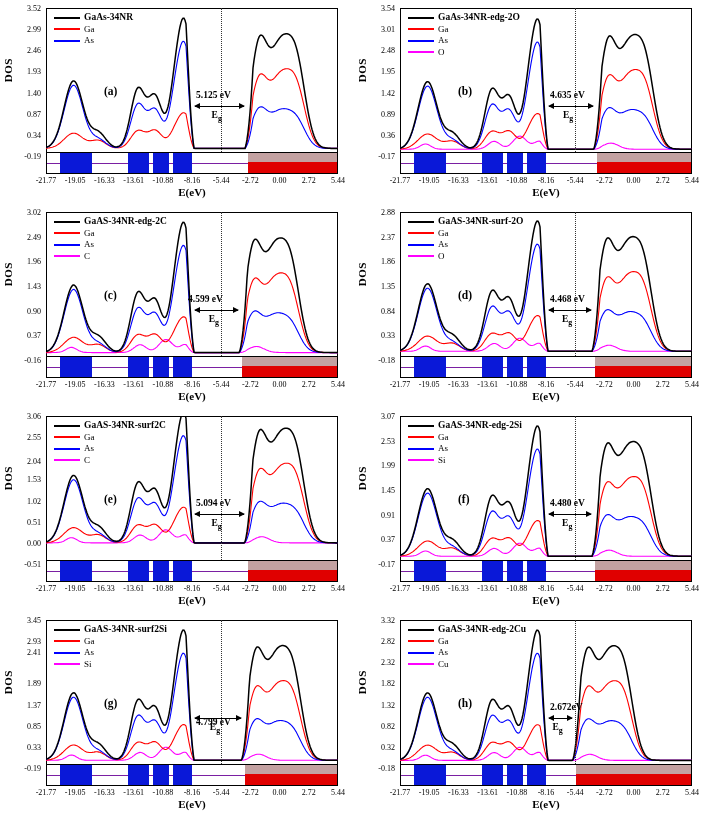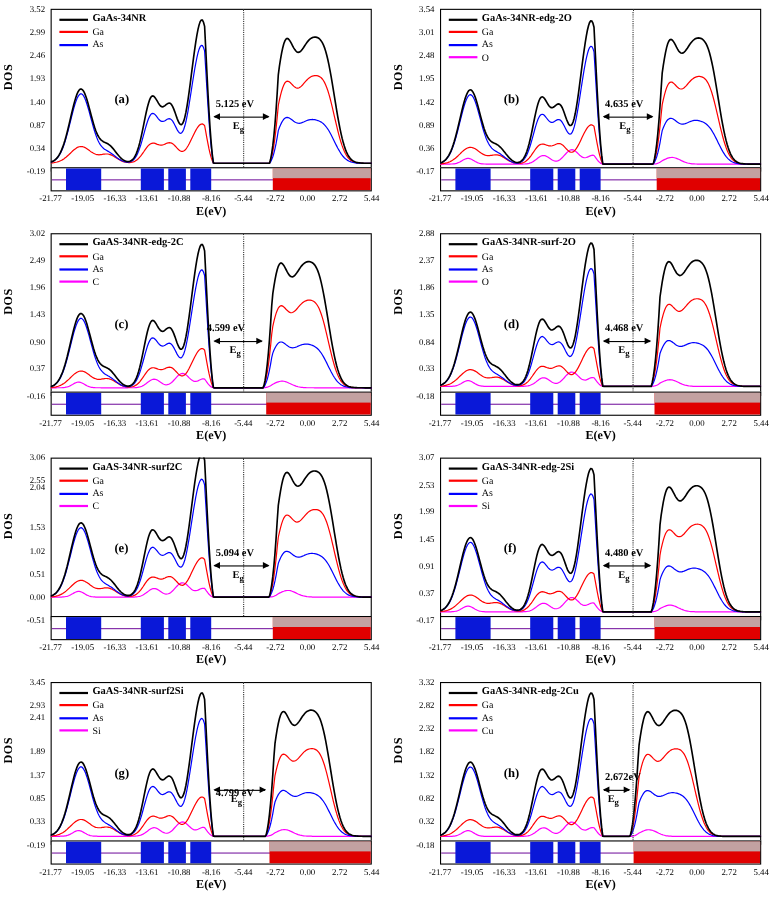--- a/index.html
+++ b/index.html
@@ -302,21 +302,21 @@
       <div class="xlabel">E(eV)</div>
     </div>
     <div class="panel">
       <div class="ylabel">DOS</div>
       <div class="yticks">
         <span style="top: 156px;">-0.51</span>
         <span style="top: 134.857px;">0.00</span>
         <span style="top: 113.714px;">0.51</span>
         <span style="top: 92.5714px;">1.02</span>
         <span style="top: 71.4286px;">1.53</span>
-        <span style="top: 35px;">2.04</span>
+        <span style="top: 53px;">2.04</span>
         <span style="top: 29.1429px;">2.55</span>
         <span style="top: 8px;">3.06</span>
       </div>
       <div class="plotwrap">
         <div class="frame"></div>
         <svg width="292" height="148" viewBox="0 0 292 148" style="position: absolute; left: 0px; top: 0px;">
           <path d="M0.0,126.9 L1.0,126.9 L2.0,126.9 L3.0,126.9 L4.0,126.9 L5.0,126.9 L6.0,126.9 L7.0,126.8 L8.0,126.8 L9.0,126.8 L10.0,126.8 L11.0,126.7 L12.0,126.6 L13.0,126.5 L14.0,126.3 L15.0,126.1 L16.0,125.8 L17.0,125.4 L18.0,124.9 L19.0,124.3 L20.0,123.8 L21.0,123.2 L22.0,122.6 L23.0,122.2 L24.0,121.8 L25.0,121.7 L26.0,121.7 L27.0,121.9 L28.0,122.2 L29.0,122.7 L30.0,123.2 L31.0,123.8 L32.0,124.4 L33.0,125.0 L34.0,125.4 L35.0,125.8 L36.0,126.1 L37.0,126.4 L38.0,126.5 L39.0,126.7 L40.0,126.7 L41.0,126.8 L42.0,126.8 L43.0,126.8 L44.0,126.8 L45.0,126.9 L46.0,126.9 L47.0,126.9 L48.0,126.9 L49.0,126.9 L50.0,126.9 L51.0,126.9 L52.0,126.9 L53.0,126.9 L54.0,126.9 L55.0,126.9 L56.0,126.9 L57.0,126.9 L58.0,126.9 L59.0,126.9 L60.0,126.9 L61.0,126.9 L62.0,126.9 L63.0,126.9 L64.0,126.9 L65.0,126.9 L66.0,126.9 L67.0,126.9 L68.0,126.9 L69.0,126.9 L70.0,126.9 L71.0,126.9 L72.0,126.8 L73.0,126.8 L74.0,126.8 L75.0,126.8 L76.0,126.8 L77.0,126.7 L78.0,126.6 L79.0,126.5 L80.0,126.3 L81.0,126.1 L82.0,125.8 L83.0,125.4 L84.0,124.9 L85.0,124.3 L86.0,123.6 L87.0,122.9 L88.0,122.1 L89.0,121.4 L90.0,120.6 L91.0,120.0 L92.0,119.5 L93.0,119.1 L94.0,119.0 L95.0,119.1 L96.0,119.4 L97.0,119.8 L98.0,120.4 L99.0,121.1 L100.0,121.8 L101.0,122.5 L102.0,123.1 L103.0,123.6 L104.0,123.9 L105.0,124.1 L106.0,124.0 L107.0,123.8 L108.0,123.4 L109.0,122.8 L110.0,122.0 L111.0,121.1 L112.0,120.0 L113.0,118.9 L114.0,117.8 L115.0,116.7 L116.0,115.7 L117.0,114.9 L118.0,114.3 L119.0,113.9 L120.0,113.8 L121.0,114.0 L122.0,114.4 L123.0,115.0 L124.0,115.8 L125.0,116.8 L126.0,117.8 L127.0,118.7 L128.0,119.6 L129.0,120.3 L130.0,120.8 L131.0,121.0 L132.0,121.0 L133.0,120.8 L134.0,120.5 L135.0,120.0 L136.0,119.5 L137.0,119.1 L138.0,118.8 L139.0,118.8 L140.0,118.9 L141.0,120.2 L142.0,121.7 L143.0,123.0 L144.0,124.2 L145.0,125.2 L146.0,126.0 L147.0,126.5 L148.0,126.8 L149.0,126.9 L150.0,126.9 L151.0,126.9 L152.0,126.9 L153.0,126.9 L154.0,126.9 L155.0,126.9 L156.0,126.9 L157.0,126.9 L158.0,126.9 L159.0,126.9 L160.0,126.9 L161.0,126.9 L162.0,126.9 L163.0,126.9 L164.0,126.9 L165.0,126.9 L166.0,126.9 L167.0,126.9 L168.0,126.9 L169.0,126.9 L170.0,126.9 L171.0,126.9 L172.0,126.9 L173.0,126.9 L174.0,126.9 L175.0,126.9 L176.0,126.9 L177.0,126.9 L178.0,126.9 L179.0,126.9 L180.0,126.9 L181.0,126.9 L182.0,126.9 L183.0,126.9 L184.0,126.9 L185.0,126.9 L186.0,126.9 L187.0,126.9 L188.0,126.9 L189.0,126.9 L190.0,126.9 L191.0,126.9 L192.0,126.9 L193.0,126.9 L194.0,126.9 L195.0,126.9 L196.0,126.9 L197.0,126.9 L198.0,126.9 L199.0,126.8 L200.0,126.7 L201.0,126.6 L202.0,126.4 L203.0,126.1 L204.0,125.6 L205.0,125.1 L206.0,124.4 L207.0,123.7 L208.0,123.2 L209.0,122.8 L210.0,122.3 L211.0,121.8 L212.0,121.5 L213.0,121.1 L214.0,120.9 L215.0,120.8 L216.0,120.8 L217.0,120.8 L218.0,121.0 L219.0,121.3 L220.0,121.7 L221.0,122.1 L222.0,122.5 L223.0,123.0 L224.0,123.5 L225.0,124.0 L226.0,124.4 L227.0,124.8 L228.0,125.2 L229.0,125.5 L230.0,125.8 L231.0,126.0 L232.0,126.2 L233.0,126.4 L234.0,126.5 L235.0,126.6 L236.0,126.7 L237.0,126.7 L238.0,126.8 L239.0,126.8 L240.0,126.8 L241.0,126.8 L242.0,126.8 L243.0,126.8 L244.0,126.9 L245.0,126.9 L246.0,126.9 L247.0,126.9 L248.0,126.9 L249.0,126.9 L250.0,126.9 L251.0,126.9 L252.0,126.9 L253.0,126.9 L254.0,126.9 L255.0,126.9 L256.0,126.9 L257.0,126.9 L258.0,126.9 L259.0,126.9 L260.0,126.9 L261.0,126.9 L262.0,126.9 L263.0,126.9 L264.0,126.9 L265.0,126.9 L266.0,126.9 L267.0,126.9 L268.0,126.9 L269.0,126.9 L270.0,126.9 L271.0,126.9 L272.0,126.9 L273.0,126.9 L274.0,126.9 L275.0,126.9 L276.0,126.9 L277.0,126.9 L278.0,126.9 L279.0,126.9 L280.0,126.9 L281.0,126.9 L282.0,126.9 L283.0,126.9 L284.0,126.9 L285.0,126.9 L286.0,126.9 L287.0,126.9 L288.0,126.9 L289.0,126.9 L290.0,126.9 L291.0,126.9 L292.0,126.9 " fill="none" stroke="#ff00ff" stroke-width="1.1"></path>
           <path d="M0.0,126.6 L1.0,126.6 L2.0,126.5 L3.0,126.3 L4.0,126.2 L5.0,126.0 L6.0,125.7 L7.0,125.4 L8.0,125.0 L9.0,124.6 L10.0,124.1 L11.0,123.6 L12.0,122.9 L13.0,122.2 L14.0,121.4 L15.0,120.5 L16.0,119.6 L17.0,118.7 L18.0,117.7 L19.0,116.7 L20.0,115.8 L21.0,114.9 L22.0,114.0 L23.0,113.3 L24.0,112.7 L25.0,112.2 L26.0,111.8 L27.0,111.6 L28.0,111.6 L29.0,111.7 L30.0,112.0 L31.0,112.4 L32.0,113.0 L33.0,113.6 L34.0,114.3 L35.0,115.0 L36.0,115.8 L37.0,116.5 L38.0,117.2 L39.0,117.8 L40.0,118.3 L41.0,118.7 L42.0,118.9 L43.0,119.1 L44.0,119.1 L45.0,119.1 L46.0,119.0 L47.0,118.8 L48.0,118.7 L49.0,118.5 L50.0,118.4 L51.0,118.4 L52.0,118.5 L53.0,118.6 L54.0,118.9 L55.0,119.3 L56.0,119.7 L57.0,120.3 L58.0,120.9 L59.0,121.5 L60.0,122.2 L61.0,122.8 L62.0,123.4 L63.0,124.0 L64.0,124.5 L65.0,124.9 L66.0,125.3 L67.0,125.6 L68.0,125.9 L69.0,126.1 L70.0,126.2 L71.0,126.2 L72.0,126.2 L73.0,126.1 L74.0,125.9 L75.0,125.7 L76.0,125.3 L77.0,124.8 L78.0,124.2 L79.0,123.4 L80.0,122.5 L81.0,121.4 L82.0,120.2 L83.0,118.8 L84.0,117.4 L85.0,115.9 L86.0,114.4 L87.0,113.0 L88.0,111.7 L89.0,110.6 L90.0,109.7 L91.0,109.1 L92.0,108.7 L93.0,108.6 L94.0,108.6 L95.0,108.9 L96.0,109.2 L97.0,109.6 L98.0,110.0 L99.0,110.3 L100.0,110.4 L101.0,110.4 L102.0,110.2 L103.0,109.8 L104.0,109.4 L105.0,108.9 L106.0,108.5 L107.0,108.2 L108.0,108.1 L109.0,108.2 L110.0,108.6 L111.0,109.2 L112.0,110.0 L113.0,111.0 L114.0,112.0 L115.0,113.1 L116.0,114.2 L117.0,115.1 L118.0,115.7 L119.0,116.0 L120.0,116.1 L121.0,115.7 L122.0,115.0 L123.0,113.9 L124.0,112.6 L125.0,110.9 L126.0,109.1 L127.0,107.1 L128.0,105.0 L129.0,102.9 L130.0,100.8 L131.0,98.8 L132.0,97.0 L133.0,95.3 L134.0,93.8 L135.0,92.6 L136.0,91.7 L137.0,91.2 L138.0,91.2 L139.0,91.6 L140.0,92.6 L141.0,97.9 L142.0,103.5 L143.0,108.9 L144.0,113.8 L145.0,118.1 L146.0,121.8 L147.0,124.6 L148.0,126.8 L149.0,126.9 L150.0,126.9 L151.0,126.9 L152.0,126.9 L153.0,126.9 L154.0,126.9 L155.0,126.9 L156.0,126.9 L157.0,126.9 L158.0,126.9 L159.0,126.9 L160.0,126.9 L161.0,126.9 L162.0,126.9 L163.0,126.9 L164.0,126.9 L165.0,126.9 L166.0,126.9 L167.0,126.9 L168.0,126.9 L169.0,126.9 L170.0,126.9 L171.0,126.9 L172.0,126.9 L173.0,126.9 L174.0,126.9 L175.0,126.9 L176.0,126.9 L177.0,126.9 L178.0,126.9 L179.0,126.9 L180.0,126.9 L181.0,126.9 L182.0,126.9 L183.0,126.9 L184.0,126.9 L185.0,126.9 L186.0,126.9 L187.0,126.9 L188.0,126.9 L189.0,126.9 L190.0,126.9 L191.0,126.9 L192.0,126.9 L193.0,126.9 L194.0,126.9 L195.0,126.9 L196.0,126.9 L197.0,126.9 L198.0,126.9 L199.0,126.2 L200.0,123.4 L201.0,119.6 L202.0,114.6 L203.0,108.3 L204.0,100.7 L205.0,91.8 L206.0,81.7 L207.0,72.4 L208.0,67.9 L209.0,63.8 L210.0,60.2 L211.0,57.3 L212.0,55.0 L213.0,53.4 L214.0,52.5 L215.0,52.2 L216.0,52.4 L217.0,53.0 L218.0,54.0 L219.0,55.0 L220.0,56.1 L221.0,57.1 L222.0,57.9 L223.0,58.4 L224.0,58.6 L225.0,58.5 L226.0,58.0 L227.0,57.3 L228.0,56.4 L229.0,55.3 L230.0,54.2 L231.0,53.0 L232.0,51.8 L233.0,50.8 L234.0,49.8 L235.0,49.0 L236.0,48.4 L237.0,47.9 L238.0,47.5 L239.0,47.3 L240.0,47.2 L241.0,47.2 L242.0,47.3 L243.0,47.5 L244.0,48.0 L245.0,48.6 L246.0,49.5 L247.0,50.6 L248.0,52.1 L249.0,54.0 L250.0,56.2 L251.0,58.8 L252.0,61.8 L253.0,65.2 L254.0,68.8 L255.0,72.8 L256.0,77.0 L257.0,81.2 L258.0,85.6 L259.0,89.9 L260.0,94.1 L261.0,98.2 L262.0,102.0 L263.0,105.6 L264.0,108.8 L265.0,111.7 L266.0,114.3 L267.0,116.6 L268.0,118.6 L269.0,120.2 L270.0,121.6 L271.0,122.8 L272.0,123.7 L273.0,124.5 L274.0,125.0 L275.0,125.5 L276.0,125.9 L277.0,126.1 L278.0,126.3 L279.0,126.5 L280.0,126.6 L281.0,126.7 L282.0,126.7 L283.0,126.8 L284.0,126.8 L285.0,126.8 L286.0,126.8 L287.0,126.8 L288.0,126.8 L289.0,126.9 L290.0,126.9 L291.0,126.9 L292.0,126.9 " fill="none" stroke="#ff0000" stroke-width="1.1"></path>
           <path d="M0.0,125.9 L1.0,125.6 L2.0,125.2 L3.0,124.7 L4.0,124.0 L5.0,123.1 L6.0,122.1 L7.0,120.9 L8.0,119.4 L9.0,117.6 L10.0,115.5 L11.0,113.2 L12.0,110.5 L13.0,107.5 L14.0,104.2 L15.0,100.7 L16.0,96.9 L17.0,93.0 L18.0,89.0 L19.0,84.9 L20.0,81.0 L21.0,77.2 L22.0,73.8 L23.0,70.7 L24.0,68.1 L25.0,66.0 L26.0,64.6 L27.0,63.8 L28.0,63.7 L29.0,64.4 L30.0,65.6 L31.0,67.5 L32.0,70.0 L33.0,72.9 L34.0,76.2 L35.0,79.7 L36.0,83.4 L37.0,87.2 L38.0,90.8 L39.0,94.4 L40.0,97.7 L41.0,100.8 L42.0,103.5 L43.0,105.9 L44.0,107.9 L45.0,109.7 L46.0,111.1 L47.0,112.3 L48.0,113.2 L49.0,114.0 L50.0,114.7 L51.0,115.3 L52.0,115.9 L53.0,116.5 L54.0,117.1 L55.0,117.7 L56.0,118.4 L57.0,119.2 L58.0,119.9 L59.0,120.7 L60.0,121.5 L61.0,122.2 L62.0,122.9 L63.0,123.6 L64.0,124.2 L65.0,124.7 L66.0,125.1 L67.0,125.4 L68.0,125.7 L69.0,125.8 L70.0,125.9 L71.0,125.8 L72.0,125.6 L73.0,125.3 L74.0,124.8 L75.0,124.0 L76.0,123.0 L77.0,121.8 L78.0,120.2 L79.0,118.2 L80.0,115.9 L81.0,113.2 L82.0,110.1 L83.0,106.8 L84.0,103.2 L85.0,99.5 L86.0,95.8 L87.0,92.3 L88.0,89.1 L89.0,86.4 L90.0,84.2 L91.0,82.6 L92.0,81.7 L93.0,81.5 L94.0,81.9 L95.0,82.7 L96.0,83.8 L97.0,85.1 L98.0,86.4 L99.0,87.5 L100.0,88.3 L101.0,88.8 L102.0,88.9 L103.0,88.6 L104.0,88.1 L105.0,87.5 L106.0,86.9 L107.0,86.4 L108.0,86.3 L109.0,86.6 L110.0,87.4 L111.0,88.7 L112.0,90.3 L113.0,92.2 L114.0,94.2 L115.0,96.2 L116.0,97.9 L117.0,99.1 L118.0,99.6 L119.0,99.4 L120.0,98.2 L121.0,96.1 L122.0,93.1 L123.0,89.1 L124.0,84.3 L125.0,78.9 L126.0,72.9 L127.0,66.6 L128.0,60.1 L129.0,53.6 L130.0,47.3 L131.0,41.3 L132.0,35.7 L133.0,30.8 L134.0,26.5 L135.0,23.2 L136.0,20.9 L137.0,19.7 L138.0,19.9 L139.0,21.6 L140.0,24.7 L141.0,40.9 L142.0,57.7 L143.0,73.7 L144.0,88.3 L145.0,101.2 L146.0,111.9 L147.0,120.4 L148.0,126.6 L149.0,126.9 L150.0,126.9 L151.0,126.9 L152.0,126.9 L153.0,126.9 L154.0,126.9 L155.0,126.9 L156.0,126.9 L157.0,126.9 L158.0,126.9 L159.0,126.9 L160.0,126.9 L161.0,126.9 L162.0,126.9 L163.0,126.9 L164.0,126.9 L165.0,126.9 L166.0,126.9 L167.0,126.9 L168.0,126.9 L169.0,126.9 L170.0,126.9 L171.0,126.9 L172.0,126.9 L173.0,126.9 L174.0,126.9 L175.0,126.9 L176.0,126.9 L177.0,126.9 L178.0,126.9 L179.0,126.9 L180.0,126.9 L181.0,126.9 L182.0,126.9 L183.0,126.9 L184.0,126.9 L185.0,126.9 L186.0,126.9 L187.0,126.9 L188.0,126.9 L189.0,126.9 L190.0,126.9 L191.0,126.9 L192.0,126.9 L193.0,126.9 L194.0,126.9 L195.0,126.9 L196.0,126.9 L197.0,126.9 L198.0,126.9 L199.0,126.5 L200.0,124.9 L201.0,122.7 L202.0,119.9 L203.0,116.4 L204.0,112.1 L205.0,107.0 L206.0,101.3 L207.0,96.1 L208.0,93.6 L209.0,91.3 L210.0,89.3 L211.0,87.7 L212.0,86.5 L213.0,85.7 L214.0,85.2 L215.0,85.2 L216.0,85.4 L217.0,85.9 L218.0,86.6 L219.0,87.3 L220.0,88.1 L221.0,88.9 L222.0,89.5 L223.0,90.0 L224.0,90.3 L225.0,90.5 L226.0,90.5 L227.0,90.3 L228.0,90.0 L229.0,89.6 L230.0,89.2 L231.0,88.7 L232.0,88.3 L233.0,87.9 L234.0,87.6 L235.0,87.3 L236.0,87.2 L237.0,87.1 L238.0,87.1 L239.0,87.2 L240.0,87.3 L241.0,87.5 L242.0,87.8 L243.0,88.2 L244.0,88.6 L245.0,89.1 L246.0,89.7 L247.0,90.4 L248.0,91.3 L249.0,92.3 L250.0,93.5 L251.0,94.8 L252.0,96.3 L253.0,97.9 L254.0,99.7 L255.0,101.6 L256.0,103.6 L257.0,105.6 L258.0,107.7 L259.0,109.7 L260.0,111.7 L261.0,113.6 L262.0,115.3 L263.0,117.0 L264.0,118.5 L265.0,119.9 L266.0,121.1 L267.0,122.1 L268.0,123.0 L269.0,123.8 L270.0,124.4 L271.0,125.0 L272.0,125.4 L273.0,125.7 L274.0,126.0 L275.0,126.2 L276.0,126.4 L277.0,126.5 L278.0,126.6 L279.0,126.7 L280.0,126.7 L281.0,126.8 L282.0,126.8 L283.0,126.8 L284.0,126.8 L285.0,126.8 L286.0,126.8 L287.0,126.9 L288.0,126.9 L289.0,126.9 L290.0,126.9 L291.0,126.9 L292.0,126.9 " fill="none" stroke="#0000ff" stroke-width="1.1"></path>
           <path d="M0.0,125.9 L1.0,125.5 L2.0,125.1 L3.0,124.5 L4.0,123.8 L5.0,122.9 L6.0,121.8 L7.0,120.4 L8.0,118.8 L9.0,116.9 L10.0,114.7 L11.0,112.2 L12.0,109.3 L13.0,106.2 L14.0,102.6 L15.0,98.9 L16.0,94.8 L17.0,90.6 L18.0,86.3 L19.0,82.0 L20.0,77.8 L21.0,73.8 L22.0,70.1 L23.0,66.8 L24.0,64.0 L25.0,61.8 L26.0,60.3 L27.0,59.5 L28.0,59.4 L29.0,60.0 L30.0,61.3 L31.0,63.3 L32.0,65.9 L33.0,68.9 L34.0,72.4 L35.0,76.0 L36.0,79.8 L37.0,83.6 L38.0,87.4 L39.0,90.9 L40.0,94.1 L41.0,97.0 L42.0,99.5 L43.0,101.6 L44.0,103.4 L45.0,104.7 L46.0,105.8 L47.0,106.6 L48.0,107.2 L49.0,107.7 L50.0,108.2 L51.0,108.6 L52.0,109.2 L53.0,109.8 L54.0,110.6 L55.0,111.5 L56.0,112.6 L57.0,113.8 L58.0,115.0 L59.0,116.3 L60.0,117.6 L61.0,118.9 L62.0,120.1 L63.0,121.2 L64.0,122.2 L65.0,123.1 L66.0,123.8 L67.0,124.4 L68.0,124.8 L69.0,125.1 L70.0,125.3 L71.0,125.3 L72.0,125.1 L73.0,124.6 L74.0,124.0 L75.0,123.0 L76.0,121.7 L77.0,120.0 L78.0,117.8 L79.0,115.2 L80.0,112.0 L81.0,108.4 L82.0,104.2 L83.0,99.7 L84.0,94.9 L85.0,89.9 L86.0,85.0 L87.0,80.3 L88.0,75.9 L89.0,72.2 L90.0,69.3 L91.0,67.1 L92.0,65.9 L93.0,65.6 L94.0,66.1 L95.0,67.2 L96.0,68.7 L97.0,70.5 L98.0,72.2 L99.0,73.7 L100.0,74.8 L101.0,75.4 L102.0,75.5 L103.0,75.2 L104.0,74.5 L105.0,73.6 L106.0,72.8 L107.0,72.2 L108.0,72.1 L109.0,72.5 L110.0,73.6 L111.0,75.4 L112.0,77.6 L113.0,80.3 L114.0,83.2 L115.0,86.1 L116.0,88.6 L117.0,90.5 L118.0,91.7 L119.0,91.8 L120.0,90.8 L121.0,88.6 L122.0,85.2 L123.0,80.6 L124.0,75.1 L125.0,68.6 L126.0,61.5 L127.0,53.9 L128.0,46.1 L129.0,38.3 L130.0,30.6 L131.0,23.3 L132.0,16.5 L133.0,10.4 L134.0,5.2 L135.0,1.0 L136.0,-1.9 L137.0,-3.4 L138.0,-3.3 L139.0,-1.4 L140.0,2.4 L141.0,22.0 L142.0,42.4 L143.0,61.9 L144.0,79.8 L145.0,95.5 L146.0,108.6 L147.0,118.9 L148.0,126.5 L149.0,126.9 L150.0,126.9 L151.0,126.9 L152.0,126.9 L153.0,126.9 L154.0,126.9 L155.0,126.9 L156.0,126.9 L157.0,126.9 L158.0,126.9 L159.0,126.9 L160.0,126.9 L161.0,126.9 L162.0,126.9 L163.0,126.9 L164.0,126.9 L165.0,126.9 L166.0,126.9 L167.0,126.9 L168.0,126.9 L169.0,126.9 L170.0,126.9 L171.0,126.9 L172.0,126.9 L173.0,126.9 L174.0,126.9 L175.0,126.9 L176.0,126.9 L177.0,126.9 L178.0,126.9 L179.0,126.9 L180.0,126.9 L181.0,126.9 L182.0,126.9 L183.0,126.9 L184.0,126.9 L185.0,126.9 L186.0,126.9 L187.0,126.9 L188.0,126.9 L189.0,126.9 L190.0,126.9 L191.0,126.9 L192.0,126.9 L193.0,126.9 L194.0,126.9 L195.0,126.9 L196.0,126.9 L197.0,126.9 L198.0,126.9 L199.0,125.9 L200.0,121.6 L201.0,115.7 L202.0,108.0 L203.0,98.4 L204.0,86.8 L205.0,73.2 L206.0,57.7 L207.0,43.5 L208.0,36.6 L209.0,30.4 L210.0,25.0 L211.0,20.6 L212.0,17.3 L213.0,15.0 L214.0,13.7 L215.0,13.4 L216.0,14.0 L217.0,15.2 L218.0,16.8 L219.0,18.7 L220.0,20.7 L221.0,22.5 L222.0,24.0 L223.0,25.2 L224.0,25.8 L225.0,26.0 L226.0,25.7 L227.0,25.0 L228.0,23.9 L229.0,22.6 L230.0,21.1 L231.0,19.5 L232.0,18.0 L233.0,16.7 L234.0,15.4 L235.0,14.4 L236.0,13.5 L237.0,12.9 L238.0,12.5 L239.0,12.2 L240.0,12.2 L241.0,12.3 L242.0,12.5 L243.0,13.0 L244.0,13.7 L245.0,14.7 L246.0,16.1 L247.0,17.8 L248.0,20.0 L249.0,22.7 L250.0,25.9 L251.0,29.7 L252.0,34.0 L253.0,38.9 L254.0,44.1 L255.0,49.8 L256.0,55.7 L257.0,61.9 L258.0,68.1 L259.0,74.2 L260.0,80.2 L261.0,86.0 L262.0,91.5 L263.0,96.5 L264.0,101.2 L265.0,105.3 L266.0,109.0 L267.0,112.3 L268.0,115.1 L269.0,117.4 L270.0,119.4 L271.0,121.0 L272.0,122.4 L273.0,123.4 L274.0,124.3 L275.0,124.9 L276.0,125.4 L277.0,125.8 L278.0,126.1 L279.0,126.3 L280.0,126.5 L281.0,126.6 L282.0,126.7 L283.0,126.7 L284.0,126.8 L285.0,126.8 L286.0,126.8 L287.0,126.8 L288.0,126.8 L289.0,126.8 L290.0,126.9 L291.0,126.9 L292.0,126.9 " fill="none" stroke="#000000" stroke-width="1.5"></path>

